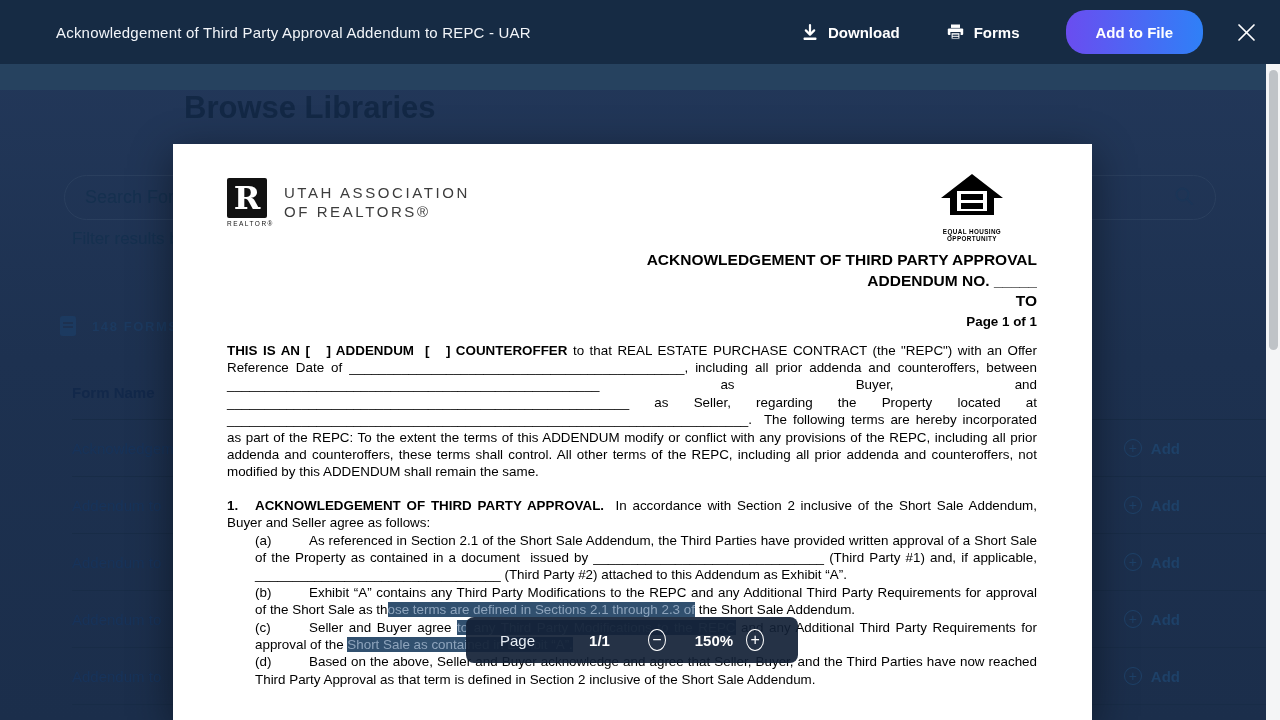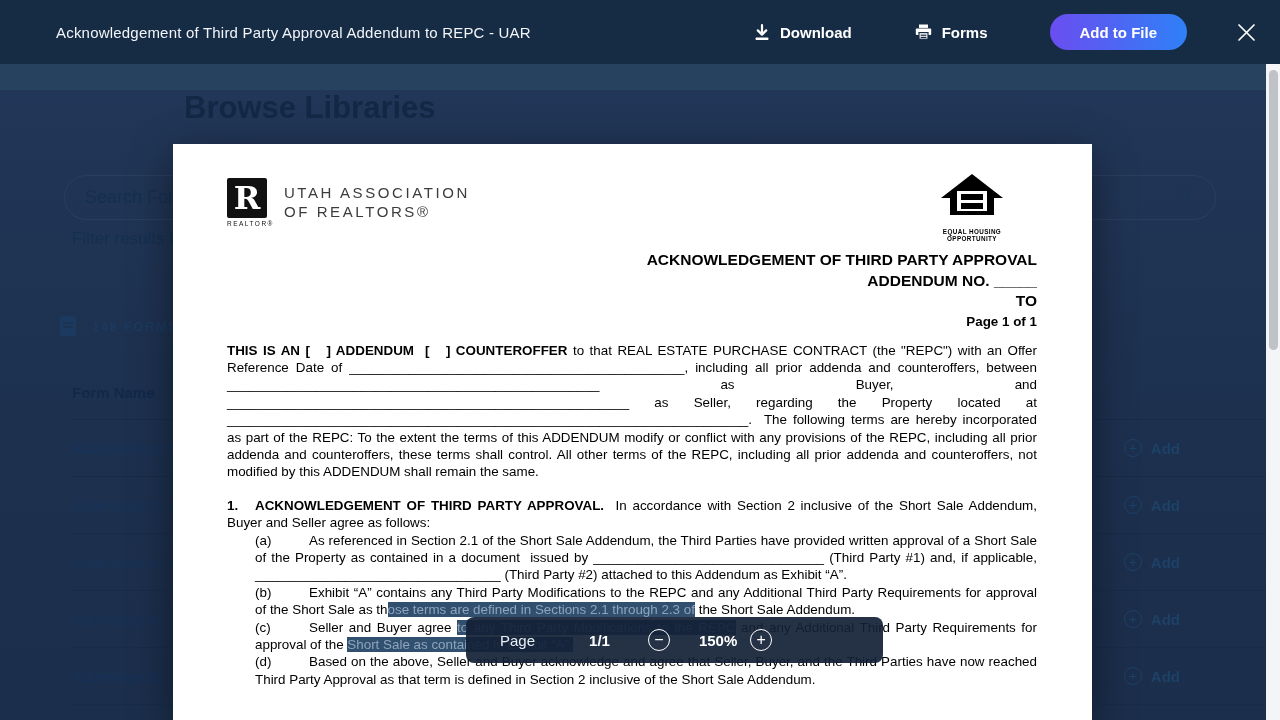--- a/index.html
+++ b/index.html
@@ -6,26 +6,26 @@
   html,body { width:1280px; height:720px; overflow:hidden; background:#0e1c30; }
   body { font-family:"Liberation Sans", sans-serif; position:relative; }
 
   
   .topbar {
     position:absolute; left:0; top:0; width:1280px; height:64px;
     background:var(--header-bg, #162b44); z-index:40;
     display:flex; align-items:center; padding:0 24px 0 56px;
   }
   .topbar-title { color:#f2f5f9; font-size:15px; font-weight:500; letter-spacing:.2px; }
-  .topbar-actions { margin-left:auto; display:flex; align-items:center;gap:16px; }
+  .topbar-actions { margin-left:auto; display:flex; align-items:center; }
   .tb-btn { display:flex; align-items:center; gap:9px; color:#ffffff; font-size:15px;
             font-weight:700; cursor:pointer; margin-left:46px; }
   .tb-btn svg { display:block; }
   .pill-btn {
-    margin-left:46px; height:36px; padding:0 30px; border-radius:20px;
+    margin-left:46px; height:44px; padding:0 30px; border-radius:20px;
     background:linear-gradient(90deg, var(--grad-a,#6a4df0), var(--grad-b,#2f80f7));
     color:#fff; font-size:15px; font-weight:700; display:flex; align-items:center; cursor:pointer;
   }
   .close-x { margin-left:34px; cursor:pointer; display:flex; align-items:center; }
 
   
   .page { position:absolute; left:0; top:64px; width:1280px; height:656px; z-index:1;
           background:linear-gradient(180deg,#223759 0%, #1d3150 45%, #1b2e4b 100%); }
   .page-band { position:absolute; left:0; top:0; width:100%; height:26px; background:#26425f; }
   .page-title { position:absolute; left:184px; top:26px; font-size:31px; font-weight:700; color:#132845; }
@@ -74,21 +74,21 @@
   .doc-body { margin-top:13px; font-size:13.4px; line-height:17.4px; }
   .para { text-align:justify; }
   .para.space { margin-top:16px; }
   .para.sub { padding-left:28px; }
   .b { font-weight:700; }
   .plabel-lg { display:inline-block; width:54px; }
   .plabel-sm { display:inline-block; width:28px; }
   .hl { background:var(--sel-bg,#31506f); color:#8ea4bc; }
 
   
-  .viewer-bar { position:absolute; left:466px; top:617px; width:417px; height:46px; z-index:25;
+  .viewer-bar { position:absolute; left:466px; top:617px; width:332px; height:46px; z-index:25;
                 background:var(--toolbar-bg, rgba(18,33,54,.92)); border-radius:8px;
                 display:flex; align-items:center; padding:0 34px; color:#fff; }
   .vb-page-label { font-size:15px; color:#e8eef5; }
   .vb-page-value { font-size:15px; font-weight:700; margin-left:54px; }
   .vb-zoom-out { margin-left:38px; }
   .vb-circle { width:22px; height:22px; border:1.5px solid #fff; border-radius:50%;
                display:flex; align-items:center; justify-content:center; font-size:16px;
                line-height:1; cursor:pointer; padding-bottom:1px; }
   .vb-zoom-value { font-size:15px; font-weight:700; margin-left:29px; }
   .vb-zoom-in { margin-left:13px; }

